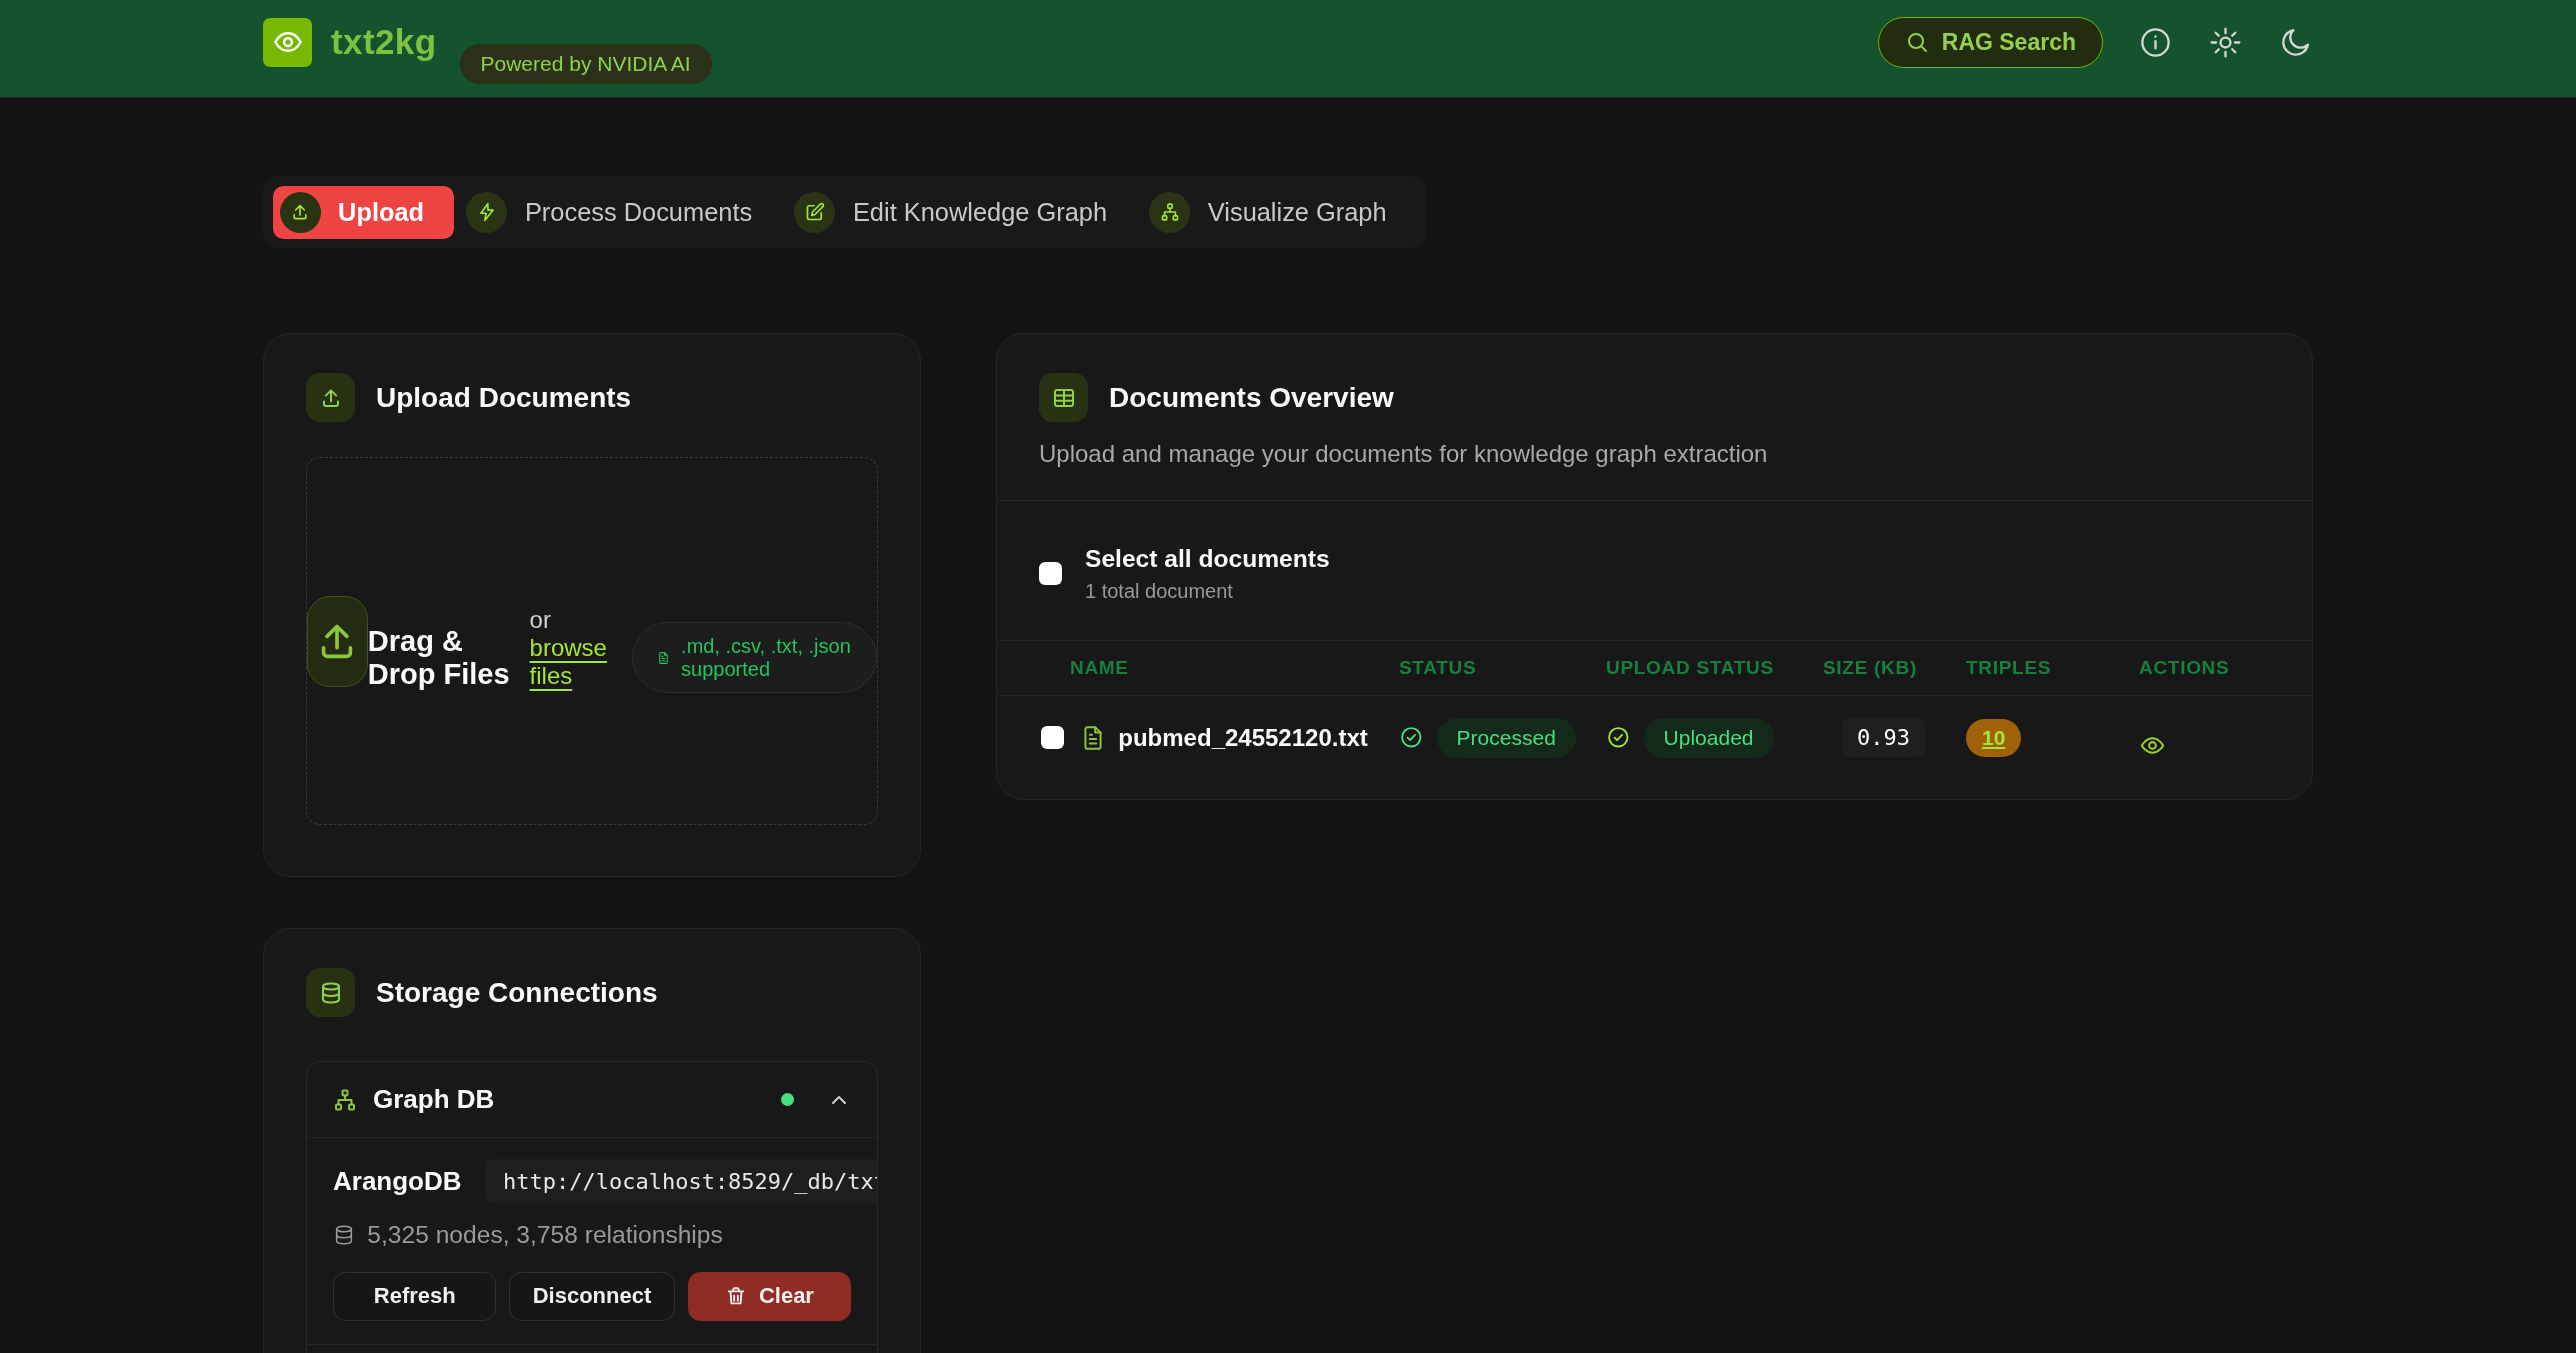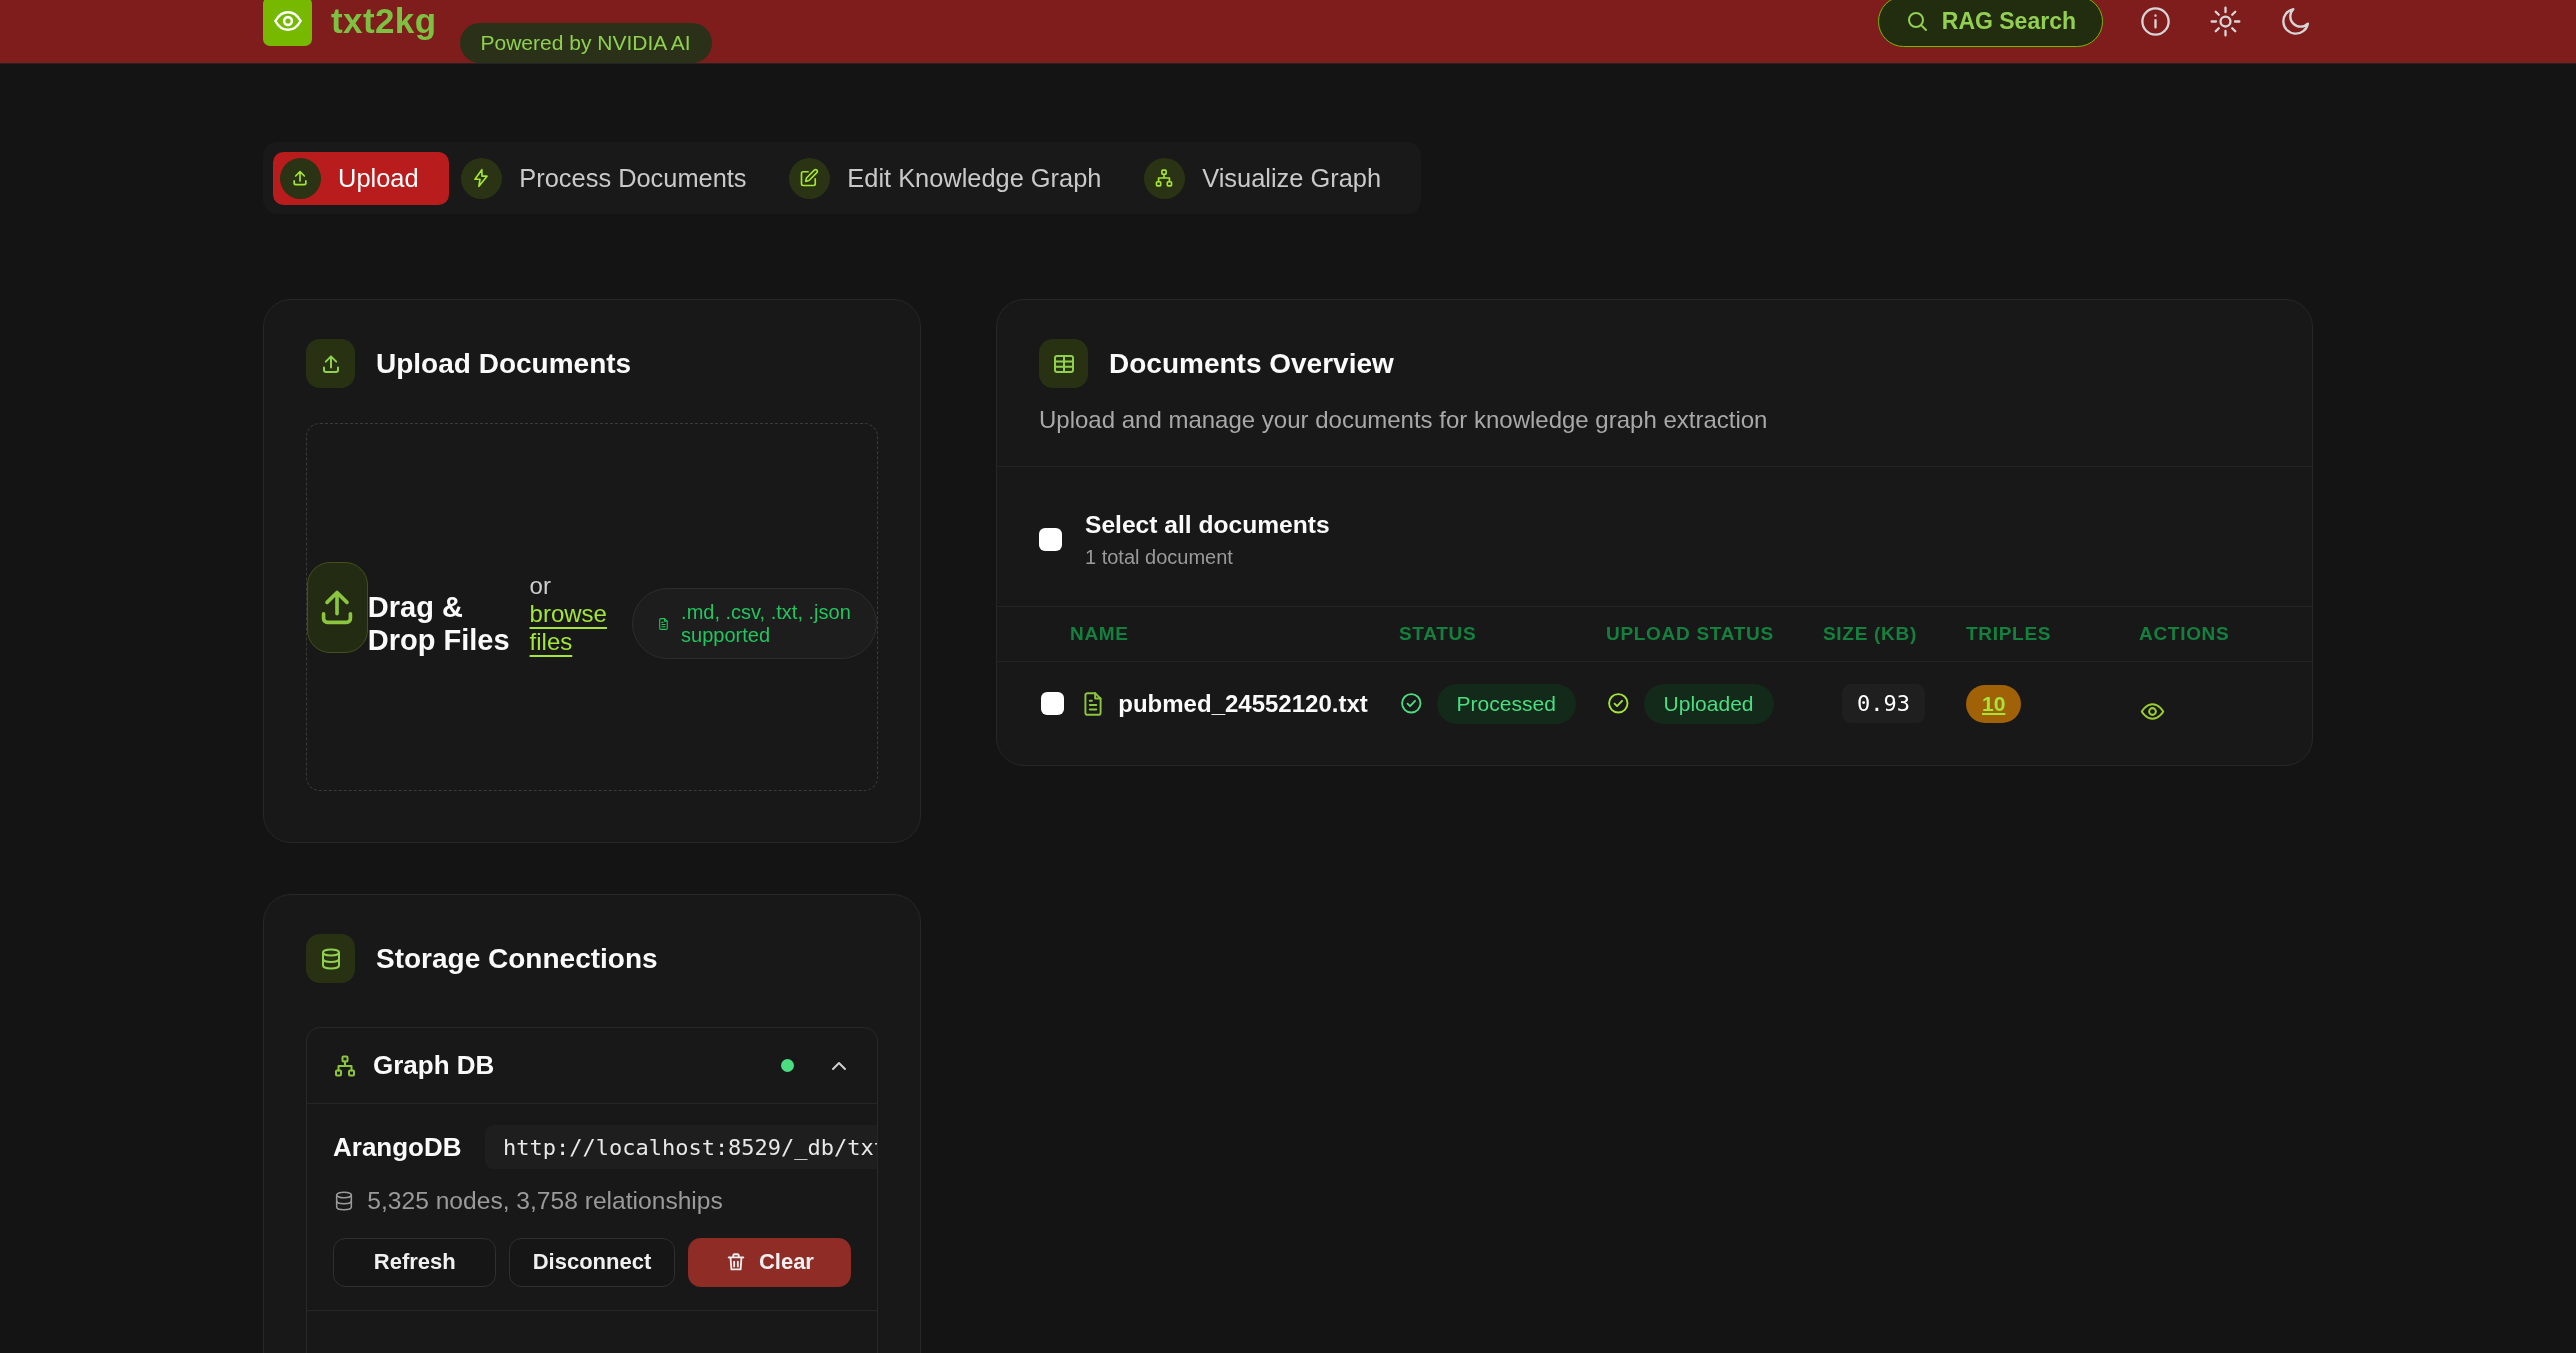--- a/index.html
+++ b/index.html
@@ -8,22 +8,22 @@
     background: #141414;
     font-family: "Liberation Sans", sans-serif;
     color: #e8e8e8;
     overflow: hidden;
   }
   svg { display: block; }
   .icon { stroke: currentColor; fill: none; stroke-width: 2; stroke-linecap: round; stroke-linejoin: round; }
 
   
   .topbar {
-    height: 64px; border-bottom: 0.9px solid #242424; background: #7f1d1d;
-    display: flex; align-items: flex-end;
+    height: 98px; border-bottom: 0.9px solid #242424; background: #14532d;
+    display: flex; align-items: flex-start;
   }
   .topbar-inner {
     width: 2050px; margin: 0 auto; display: flex; align-items: center;
   }
   .brand { display: flex; align-items: center; }
   .brand-logo {
     width: 49px; height: 49px; border-radius: 7px; background: #76b900;
     display: flex; align-items: center; justify-content: center; color: #ffffff;
   }
   .brand-title { margin-left: 19px; font-size: 35px; font-weight: bold; color: #7cc142; letter-spacing: 0.4px; }
@@ -46,21 +46,21 @@
   
   .tabbar {
     margin-top: 78px; display: inline-flex; align-items: center;
     background: #191919; border-radius: 14px; padding: 9.6px; gap: 5.3px;
   }
   .tab {
     display: flex; align-items: center; gap: 17.5px; height: 53px;
     padding: 0 30px 0 7px; border-radius: 10.5px; cursor: pointer;
     font-size: 25.4px; font-weight: 500; color: #c9c9c9; white-space: nowrap;
   }
-  .tab.active { background: #b91c1c; color: #ffffff; font-weight: 400; }
+  .tab.active { background: #ef4444; color: #ffffff; font-weight: 700; }
   .tab-ic {
     width: 41px; height: 41px; border-radius: 50%; background: #2a3313;
     display: flex; align-items: center; justify-content: center; color: #a3e635;
   }
 
   
   .content { display: flex; gap: 75px; margin-top: 85px; align-items: flex-start; }
   .col-left { width: 658px; flex: 0 0 658px; }
   .col-right { flex: 1; }
   .card { background: #181818; border: 0.9px solid #272727; border-radius: 28px; }

